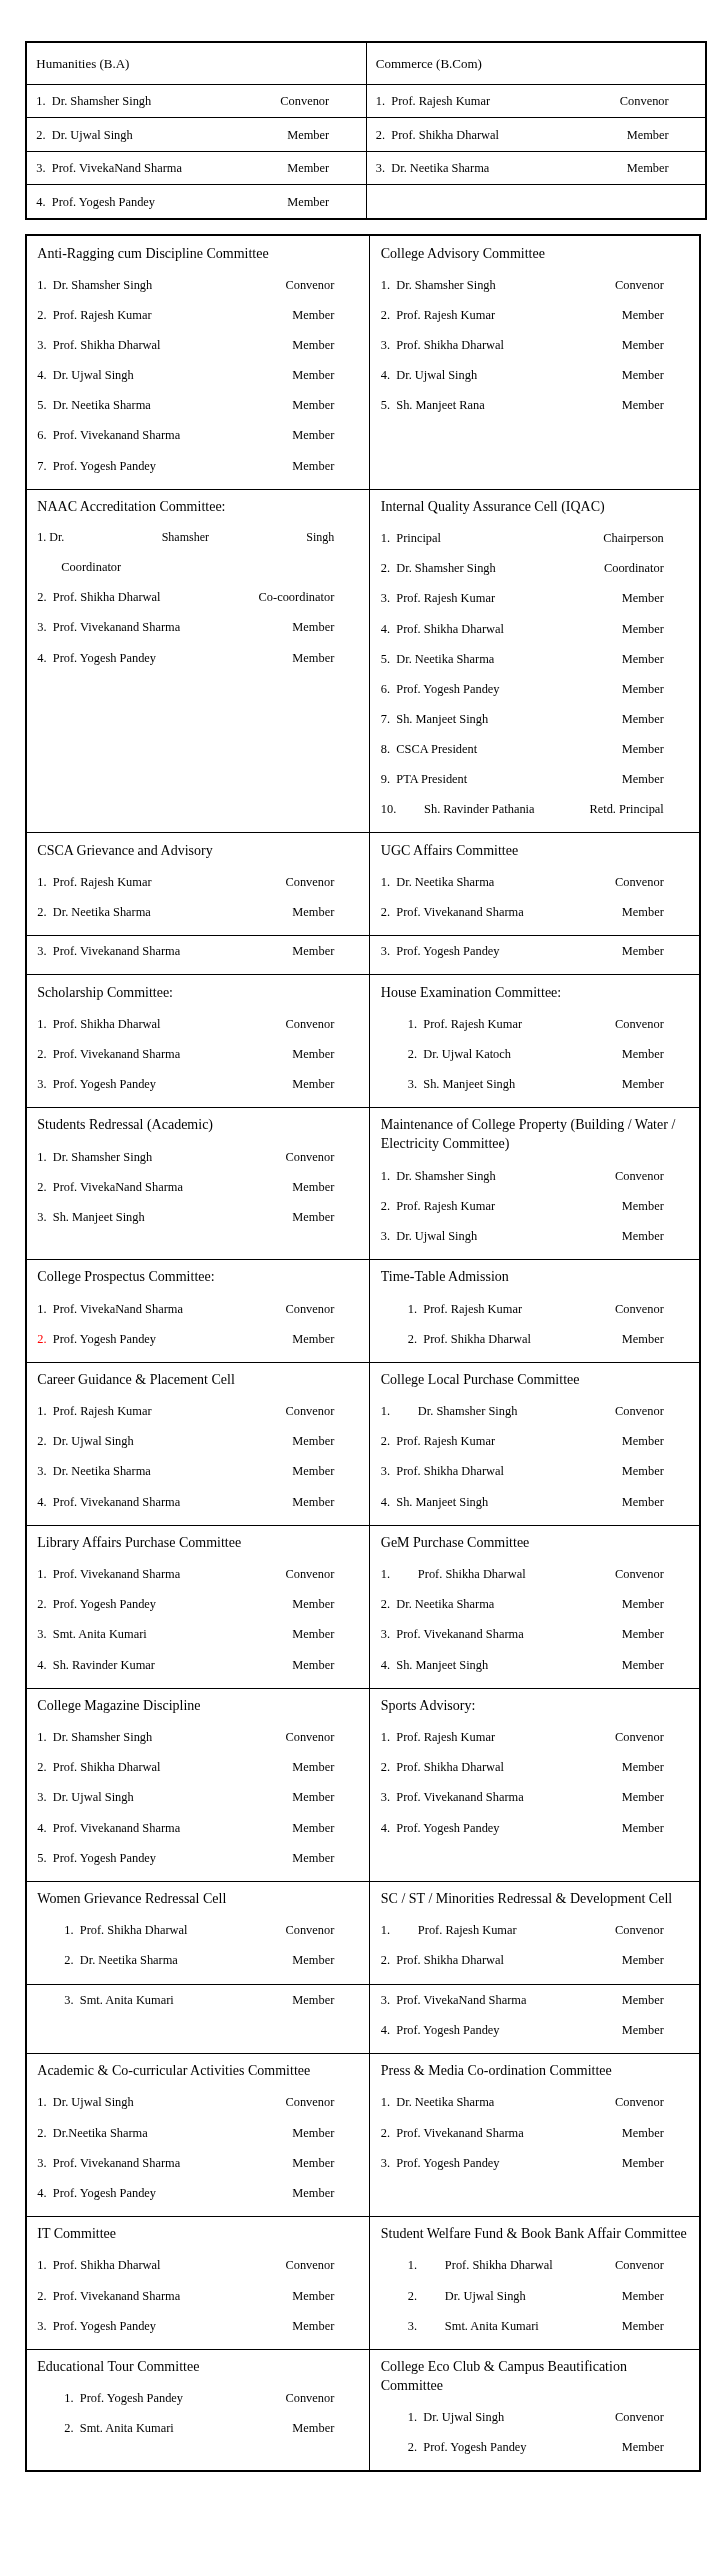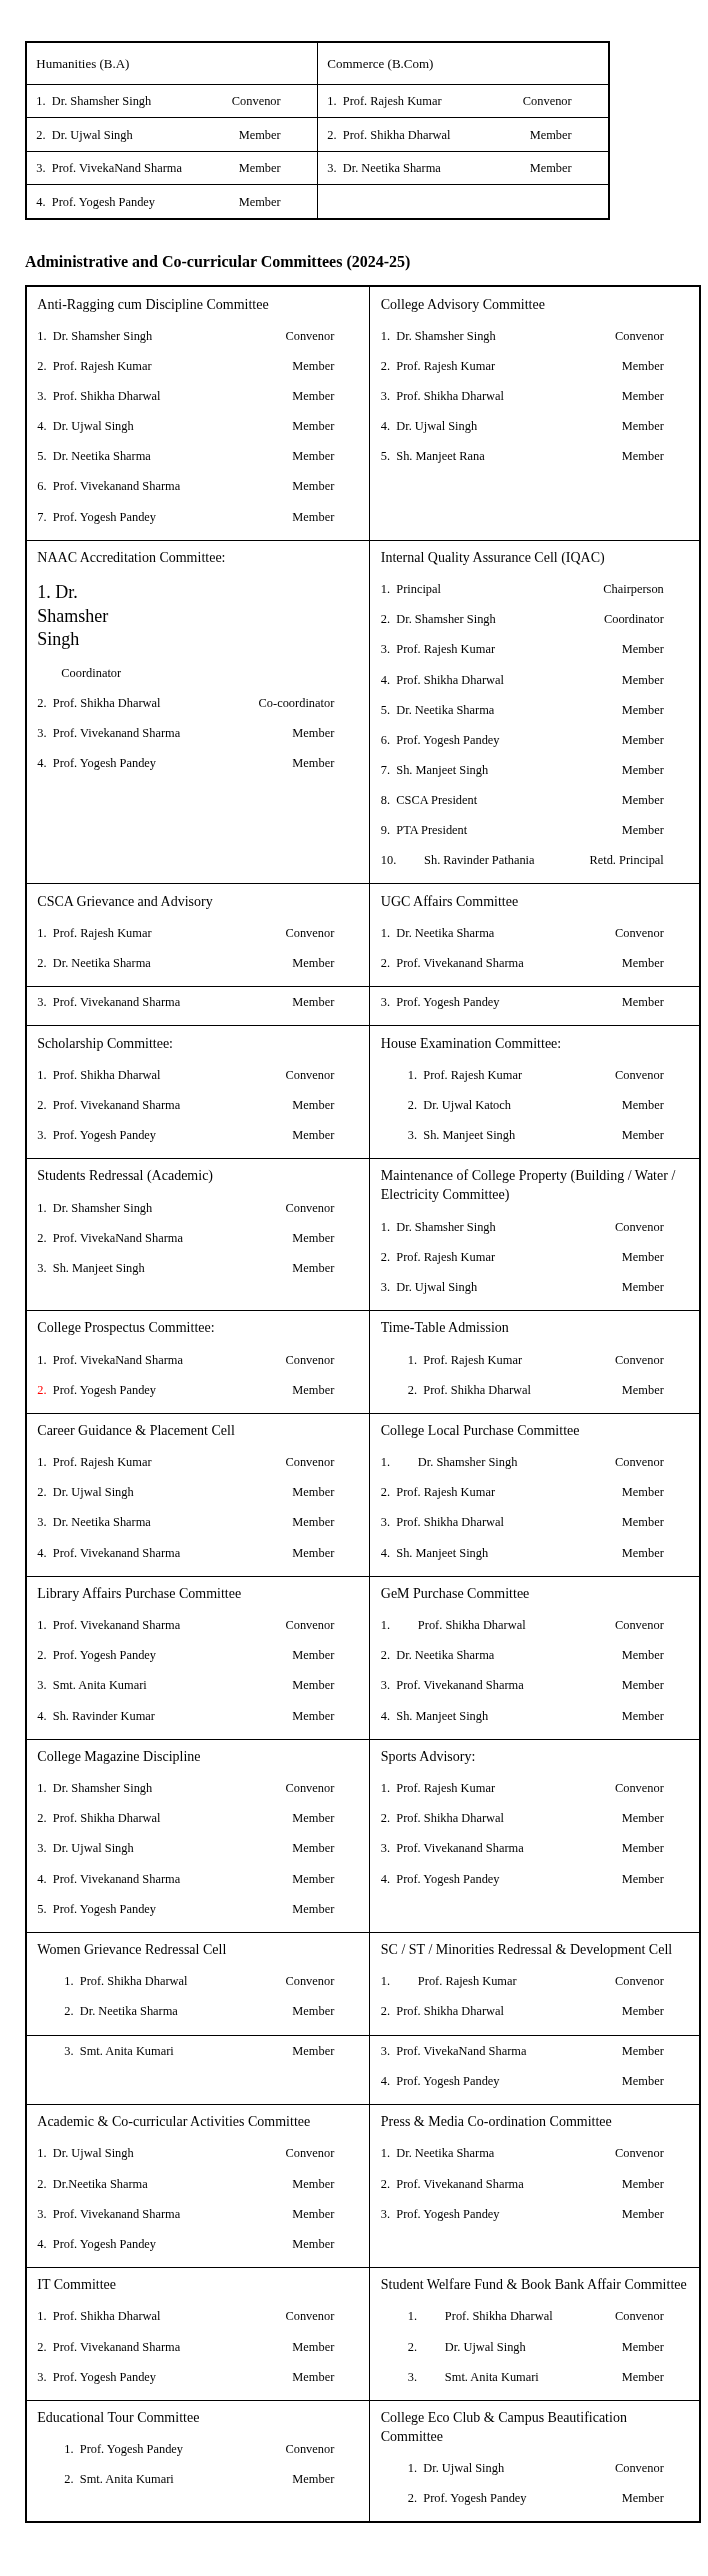--- a/index.html
+++ b/index.html
@@ -5,41 +5,41 @@
   html,body{margin:0;padding:0;background:#ffffff;}
   body{width:709px;font-family:"Liberation Serif", serif;color:#000;}
   .page{padding:19.6px 20.6px 36px 25px;}
   h1{font-size:17px;font-weight:bold;margin:30px 0 0 0;letter-spacing:0.3px;}
   .intro{font-size:13px;line-height:1.62;width:639px;margin:24px 0 0 0;}
   .intro .l1{display:block;text-align:justify;text-align-last:justify;}
   sup{font-size:7.7px;}
 
   table{border-collapse:collapse;table-layout:fixed;}
   
-  .adm{width:585px;margin-top:21.6px;border:2.1px solid #000;}
+  .adm{width:682px;margin-top:21.6px;border:2.1px solid #000;}
   .adm th,.adm td{border:1.5px solid #000;font-weight:normal;text-align:left;
     font-size:13px;vertical-align:middle;padding:8.2px 9.3px;}
   .adm th{padding:12.4px 9.3px;}
   .adm .item{margin:0;}
 
   
   h2{font-size:16px;font-weight:bold;margin:33px 0 0 0;}
   .cmt{width:676px;margin-top:14.4px;border:2.1px solid #000;}
   .cmt td{border:1.5px solid #000;vertical-align:top;padding:7.2px 8.2px 1px 10.3px;}
   .cmt td.c-left{width:324px;}
   .ctitle{font-size:14px;line-height:1.35;margin:1px 0 13.4px 0;}
 
   .item{display:flex;font-size:12.4px;line-height:1.3;margin:0 0 14px 0;padding-right:27px;}
   .item .num{margin-right:6.2px;white-space:nowrap;}
   .item .nm{white-space:nowrap;}
   .item .r{margin-left:auto;padding-left:7.2px;text-align:right;white-space:nowrap;}
   .indent .item{padding-left:27px;}
   .wide-gap{margin-left:21.6px;}
   .two{display:block;padding-right:27px;}
-  .jline{display:flex;justify-content:space-between;font-size:18px;line-height:1.3;flex-direction:column;}
+  .jline{display:flex;justify-content:space-between;font-size:12px;line-height:1.3;}
   .l2{font-size:12.4px;line-height:1.3;padding:13.4px 0 0 24px;}
   .item-wrap{margin:0 0 14px 0;}
 </style>
 </head>
 <body>
 
 <div class="page">
 
 
 
@@ -105,21 +105,20 @@
               <span class="num">4.</span>
               <span class="nm">Prof. Yogesh Pandey</span>
               <span class="r">Member</span>
             </div>
           </td>
           <td></td>
         </tr>
       </tbody>
   </table>
 
-  <h2>Administrative and Co-curricular Committees (2024-25)</h2>
 
   <table class="cmt">
     <tbody id="adminBody">
         <tr>
           <td class="c-left">
             <div class="ctitle">Anti-Ragging cum Discipline Committee</div>
             <div class="item">
               <span class="num">1.</span>
               <span class="nm">Dr. Shamsher Singh</span>
               <span class="r">Convenor</span>

